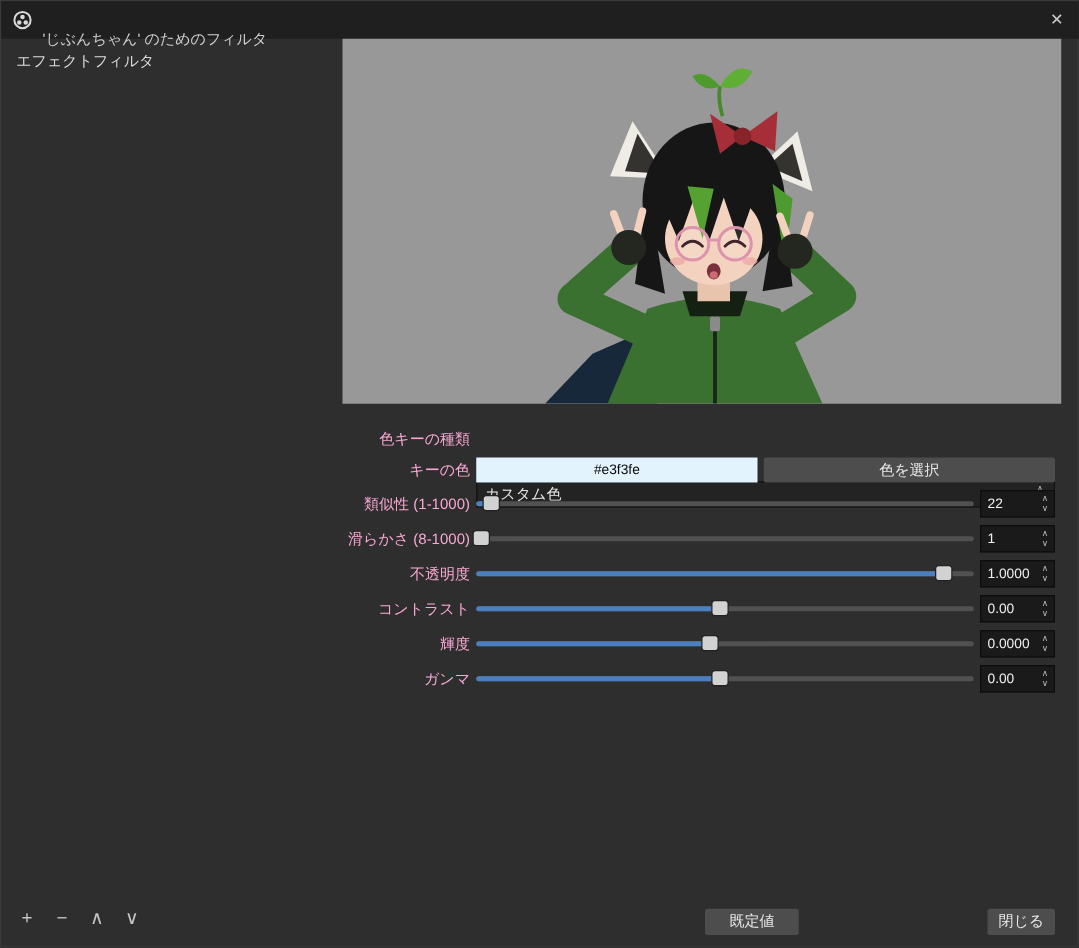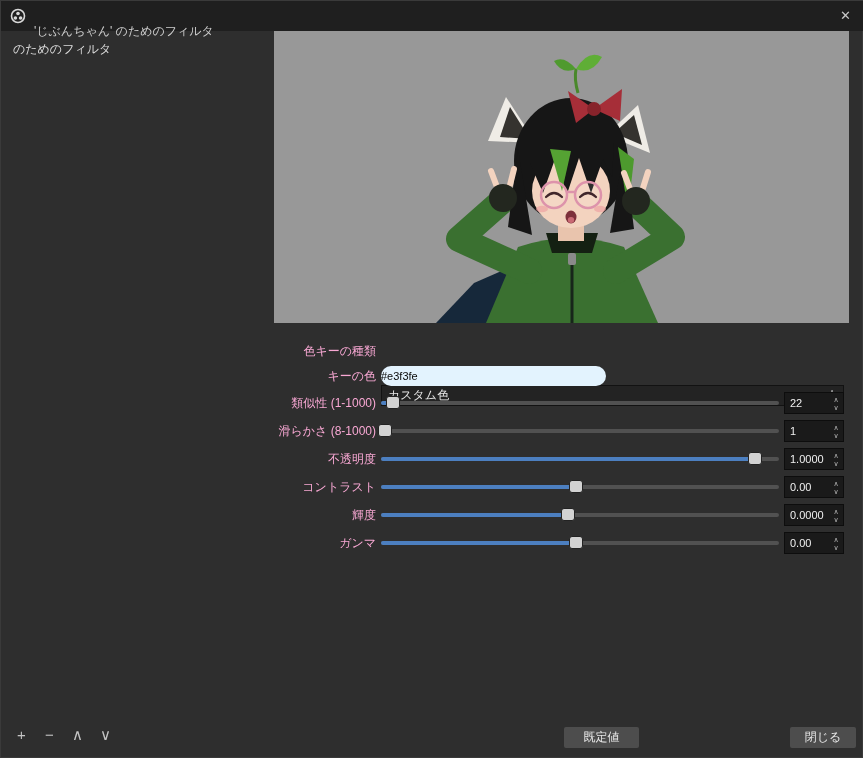--- a/index.html
+++ b/index.html
@@ -30,55 +30,55 @@
   .preview { position:absolute; left:273px; top:30px; width:575px; height:292px; background:#989898; overflow:hidden; }
   .preview svg { display:block; width:100%; height:100%; }
 
   
   .row-label { position:absolute; left:205px; width:170px; text-align:right; color:#f9a8d4; font-size:12px; line-height:14px; }
 
   .combo { position:absolute; left:380px; top:340px; width:463px; height:21px; background:#232323; border:1px solid #121212;margin-top:44px; }
   .combo-value { position:absolute; left:6px; top:0; line-height:19px; color:#e8e8e8; font-size:12px; }
   .arrows-col { position:absolute; right:3px; top:0; height:100%; width:16px; display:flex; flex-direction:column; align-items:center; justify-content:center; color:#b8b8b8; font-size:7px; line-height:7px; gap:1px; }
 
-  .swatch { position:absolute; left:380px; top:365px; width:225px; height:20px; font-size:11px; line-height:20px; color:#0a0a0a;border-radius:10px; }
+  .swatch { position:absolute; left:380px; top:365px; width:225px; height:20px; text-align:center; font-size:11px; line-height:20px; color:#0a0a0a; }
   .btn { background:#4d4d4d; color:#e8e8e8; font-size:12px; text-align:center; border-radius:2px; cursor:pointer; }
   .btn-pickcolor { position:absolute; left:610px; top:365px; width:233px; height:20px; line-height:20px; }
 
   .slider { position:absolute; left:380px; width:398px; height:22px; }
   .slider .track { position:absolute; left:0; right:0; top:9px; height:4px; background:#515151; border-radius:2px; }
   .slider .fill { position:absolute; left:0; top:9px; height:4px; width:var(--p,0%); background:#4c7fc0; border-radius:2px; }
   .slider .handle { position:absolute; top:4px; left:var(--p,0%); margin-left:-7px; width:14px; height:13px; background:#d2d2d2; border:1px solid #222; border-radius:3px; }
 
   .spin { position:absolute; left:783px; width:60px; height:22px; background:#1a1a1a; border:1px solid #0d0d0d; display:flex; }
   .spin-val { flex:1; color:#f0f0f0; font-size:11px; line-height:20px; padding-left:5px; }
   .spin .arrows-col { position:relative; right:0; width:14px; }
 
   .btn-defaults { position:absolute; left:563px; top:726px; width:75px; height:21px; line-height:21px; }
-  .btn-close { position:absolute; left:789px; top:726px; width:66px; height:21px; line-height:21px; }
+  .btn-close { position:absolute; left:789px; top:726px; width:54px; height:21px; line-height:21px; }
 </style>
 </head>
 <body>
 
 <div class="window">
 
   <div class="titlebar">
     <span class="logo">
       <svg width="16" height="16" viewBox="0 0 16 16">
         <circle cx="8" cy="8" r="6.5" fill="none" stroke="#d9d9d9" stroke-width="1.6"></circle>
         <circle cx="8" cy="5.5" r="1.8" fill="#d9d9d9"></circle>
         <circle cx="5.4" cy="10" r="1.8" fill="#d9d9d9"></circle>
         <circle cx="10.6" cy="10" r="1.8" fill="#d9d9d9"></circle>
       </svg>
     </span>
     <span class="title">'じぶんちゃん' のためのフィルタ</span>
     <span class="close-x">✕</span>
   </div>
 
-  <div class="left-label">のためのフィルタ</div>
+  <div class="left-label">エフェクトフィルタ</div>
 
   <div class="list-toolbar">
     <span class="tool-btn"><span>+</span></span>
     <span class="tool-btn"><span>−</span></span>
     <span class="tool-btn"><span>∧</span></span>
     <span class="tool-btn"><span>∨</span></span>
   </div>
 
   <div class="preview">
     <svg viewBox="0 0 575 292">
@@ -140,20 +140,21 @@
     <span class="arrows-col">
       <span>∧</span>
         <span>∨</span>
     </span>
   </div>
 
   <div class="row-label" style="top:368px">キーの色</div>
   <div class="swatch" style="background-color: rgb(227, 243, 254);">
     <span>#e3f3fe</span>
   </div>
+  <div class="btn btn-pickcolor">色を選択</div>
 
   <div class="row-label" style="top:395px">類似性 (1-1000)</div>
   <div class="slider" style="top: 391px; --p: 3%;">
     <div class="track"></div>
     <div class="fill"></div>
     <div class="handle"></div>
   </div>
   <div class="spin" style="top:391px">
     <span class="spin-val">22</span>
     <span class="arrows-col">

